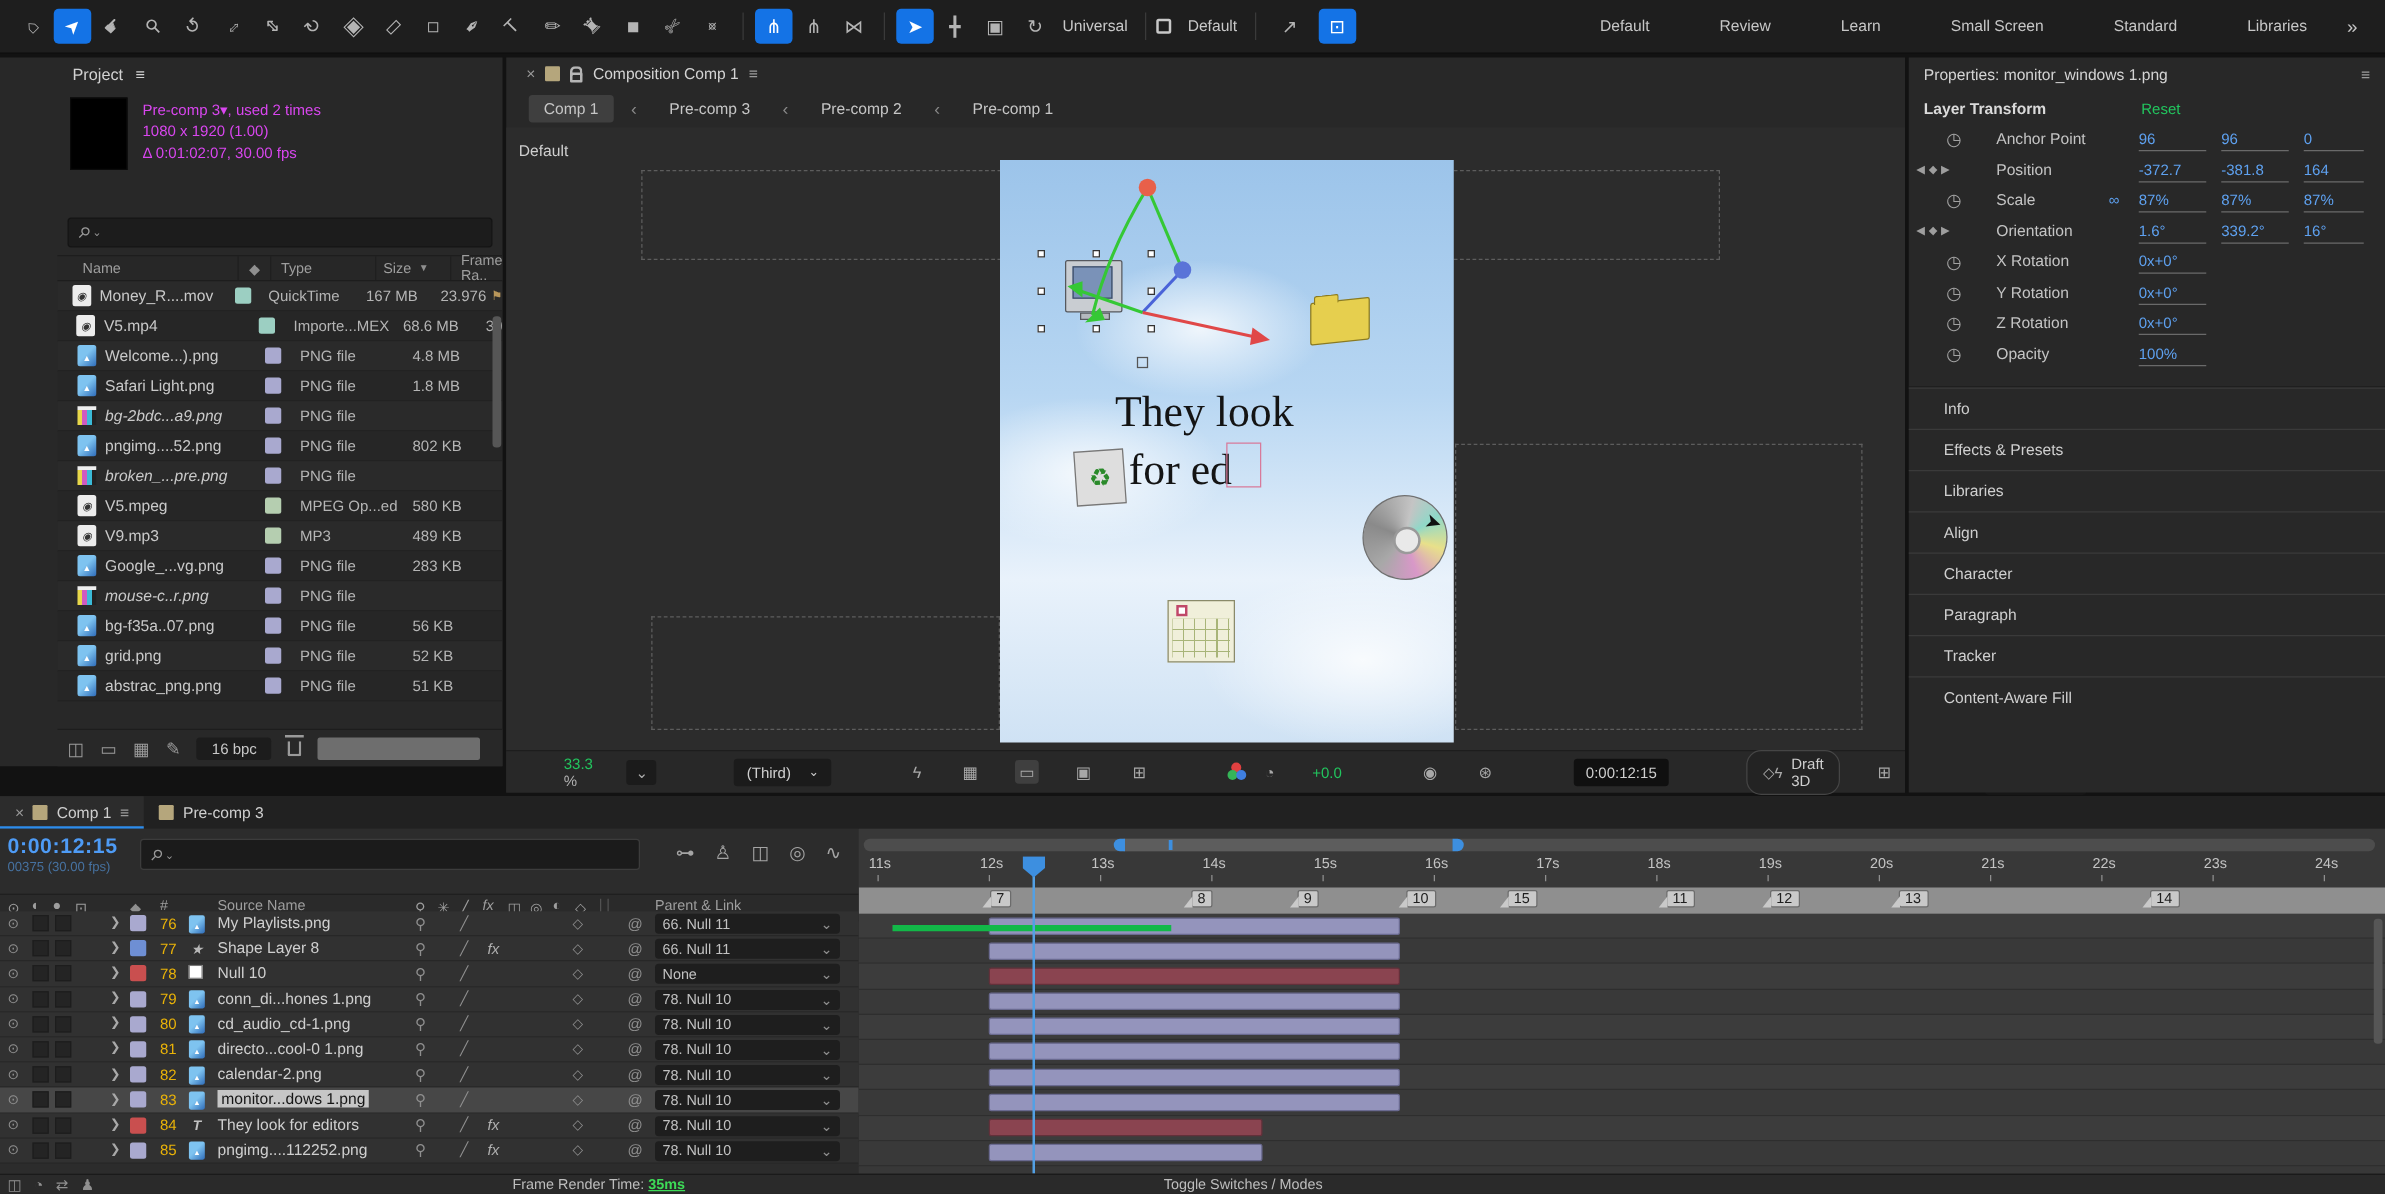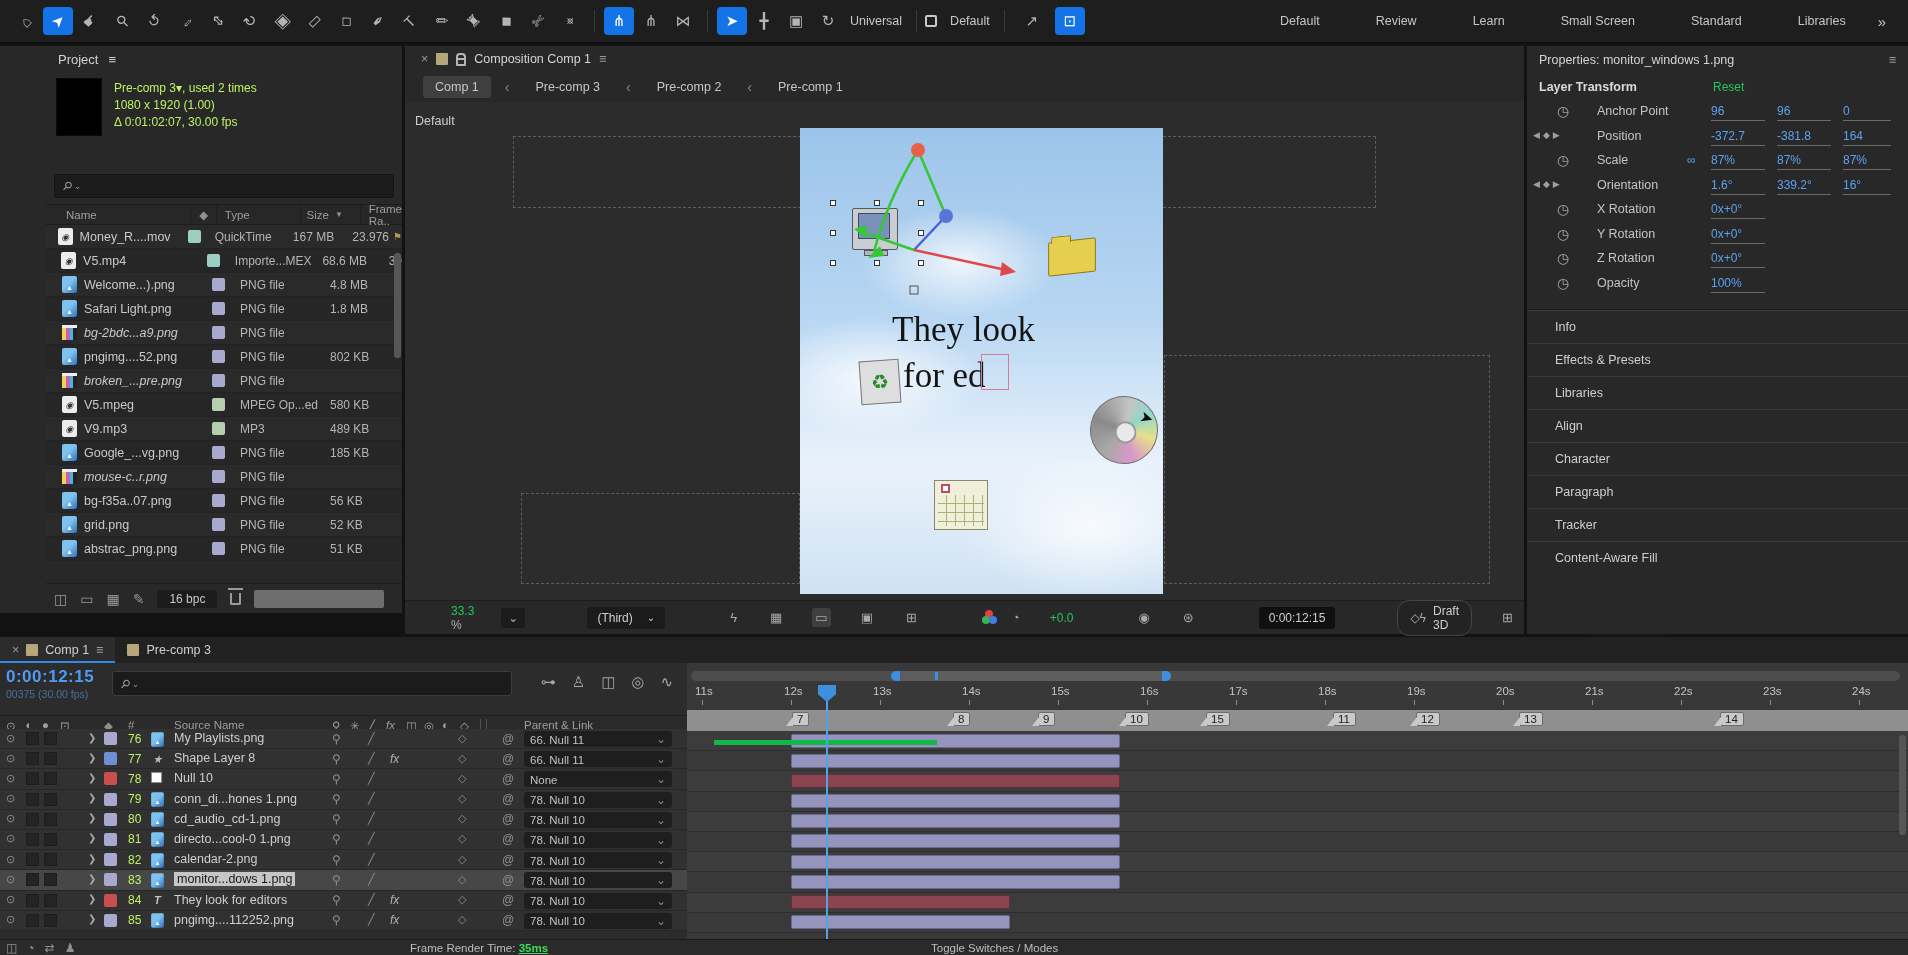--- a/index.html
+++ b/index.html
@@ -24,21 +24,21 @@
 
   
   .panel { position:absolute; background:#282828; }
 
   
   #project { left:0; top:46px; width:402px; height:567px; display:flex; flex-direction:column;padding-left:46px; }
   .p-tab { height:26px; display:flex; align-items:center; gap:10px; padding-left:12px;
     color:#d2d2d2; font-size:13px; }
   .p-info { display:flex; padding:6px 10px 4px 10px; gap:12px; }
   .p-thumb { width:46px; height:58px; background:#000; border:1px solid #0a0a0a; }
-  .p-meta { color:#bef264; font-size:12px; line-height:17px; padding-top:2px; }
+  .p-meta { color:#d946ef; font-size:12px; line-height:17px; padding-top:2px; }
   .p-search { margin:34px 8px 6px 8px; height:24px; background:#1c1c1c; border:1px solid #141414;
     border-radius:3px; display:flex; align-items:center; padding:0 8px; color:#9a9a9a; }
   .p-cols { height:21px; display:flex; align-items:center; background:#272727;
     border-top:1px solid #1d1d1d; border-bottom:1px solid #1d1d1d; color:#9e9e9e; font-size:11.5px; }
   .p-cols > span { border-left:1px solid #1f1f1f; height:100%; display:flex; align-items:center; }
   .pc-name { width:158px; padding-left:20px; }
   .pc-tag { width:28px; justify-content:center; color:#8f8f8f; }
   .pc-type { width:92px; padding-left:8px; }
   .pc-size { width:66px; padding-left:6px; gap:6px; }
   .pc-frame { flex:1; padding-left:8px; }
@@ -158,21 +158,21 @@
   .t-cols span { position:absolute; top:3px; }
   .lrows { position:relative; margin-top:-8px; }
   .lrow { height:20.2px; background:#313131; border-bottom:1px solid #272727; position:relative;
     color:#8f8f8f; font-size:11px; }
   .lrow.selected { background:#474747; }
   .lrow span { position:absolute; top:2.5px; }
   .l-eye { left:6px; } .l-b1 { left:26px; } .l-b2 { left:44px; }
   .l-b1,.l-b2 { width:13px; height:13px; background:#242424; border:1px solid #1d1d1d; top:3px !important; }
   .l-exp { left:88px; font-size:10px; color:#a8a8a8; }
   .l-label { left:104px; width:13px; height:13px; border-radius:2px; background:#a9a9cf; top:3px !important; }
-  .l-num { left:128px; color:#bef264; font-size:12px; }
+  .l-num { left:128px; color:#eab308; font-size:12px; }
   .l-ficon { left:150px; top:1.5px !important; }
   .l-ficon .ficon { transform:scale(0.85); }
   .ficon.star { background:none; } .ficon.star::before { content:"★"; color:#b8b8b8; font-size:13px; }
   .ficon.null { background:#fff; border:1px solid #777; width:13px; height:13px; }
   .ficon.text { background:none; } .ficon.text::before { content:"T"; color:#c2c2c2; font-size:13px; font-weight:bold; }
   .l-name { left:174px; color:#cfcfcf; font-size:12.5px; top:2px !important; white-space:nowrap; }
   .lrow.selected .l-name { background:#c6c6c6; color:#161616; padding:0 3px; }
   .l-anchor { left:332px; font-size:12px; } .l-qual { left:368px; } .l-fx { left:390px; font-style:italic; font-size:12px; color:#b0b0b0; }
   .l-cube { left:458px; } .l-pick { left:502px; font-size:12px; }
   .l-parent { left:524px; width:148px; height:16px; background:#1e1e1e; border-radius:3px; top:2px !important;
@@ -482,21 +482,21 @@
 
         <div class="p-row">
           <span class="cell-icon">
             <i class="ficon image"></i>
           </span>
           <span class="cell-name">Google_...vg.png</span>
           <span class="cell-tag">
             <i class="tagsq" style="background: rgb(169, 169, 207);"></i>
           </span>
           <span class="cell-type">PNG file</span>
-          <span class="cell-size">185 KB</span>
+          <span class="cell-size">283 KB</span>
           <span class="cell-frame"></span>
         </div>
 
         <div class="p-row italic">
           <span class="cell-icon">
             <i class="ficon bars"></i>
           </span>
           <span class="cell-name">mouse-c..r.png</span>
           <span class="cell-tag">
             <i class="tagsq" style="background: rgb(169, 169, 207);"></i>

